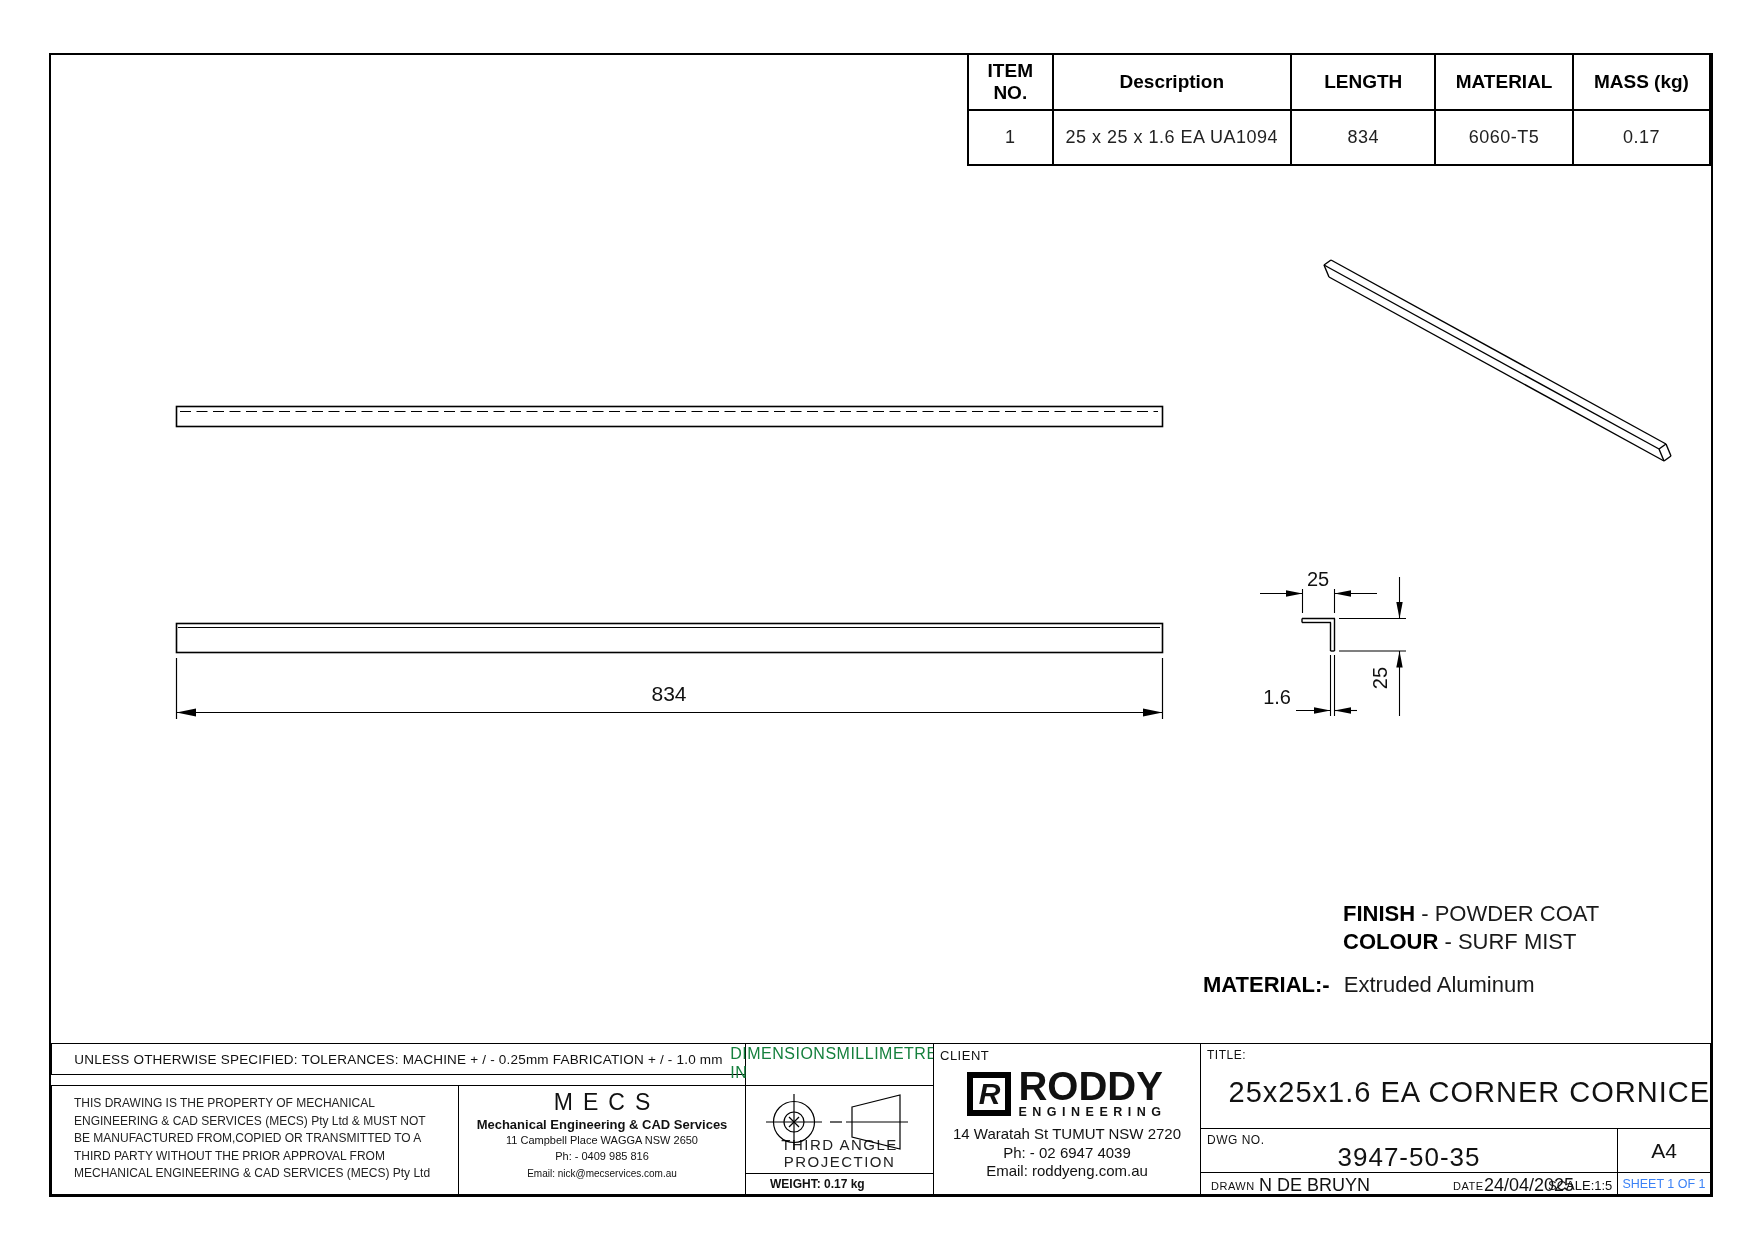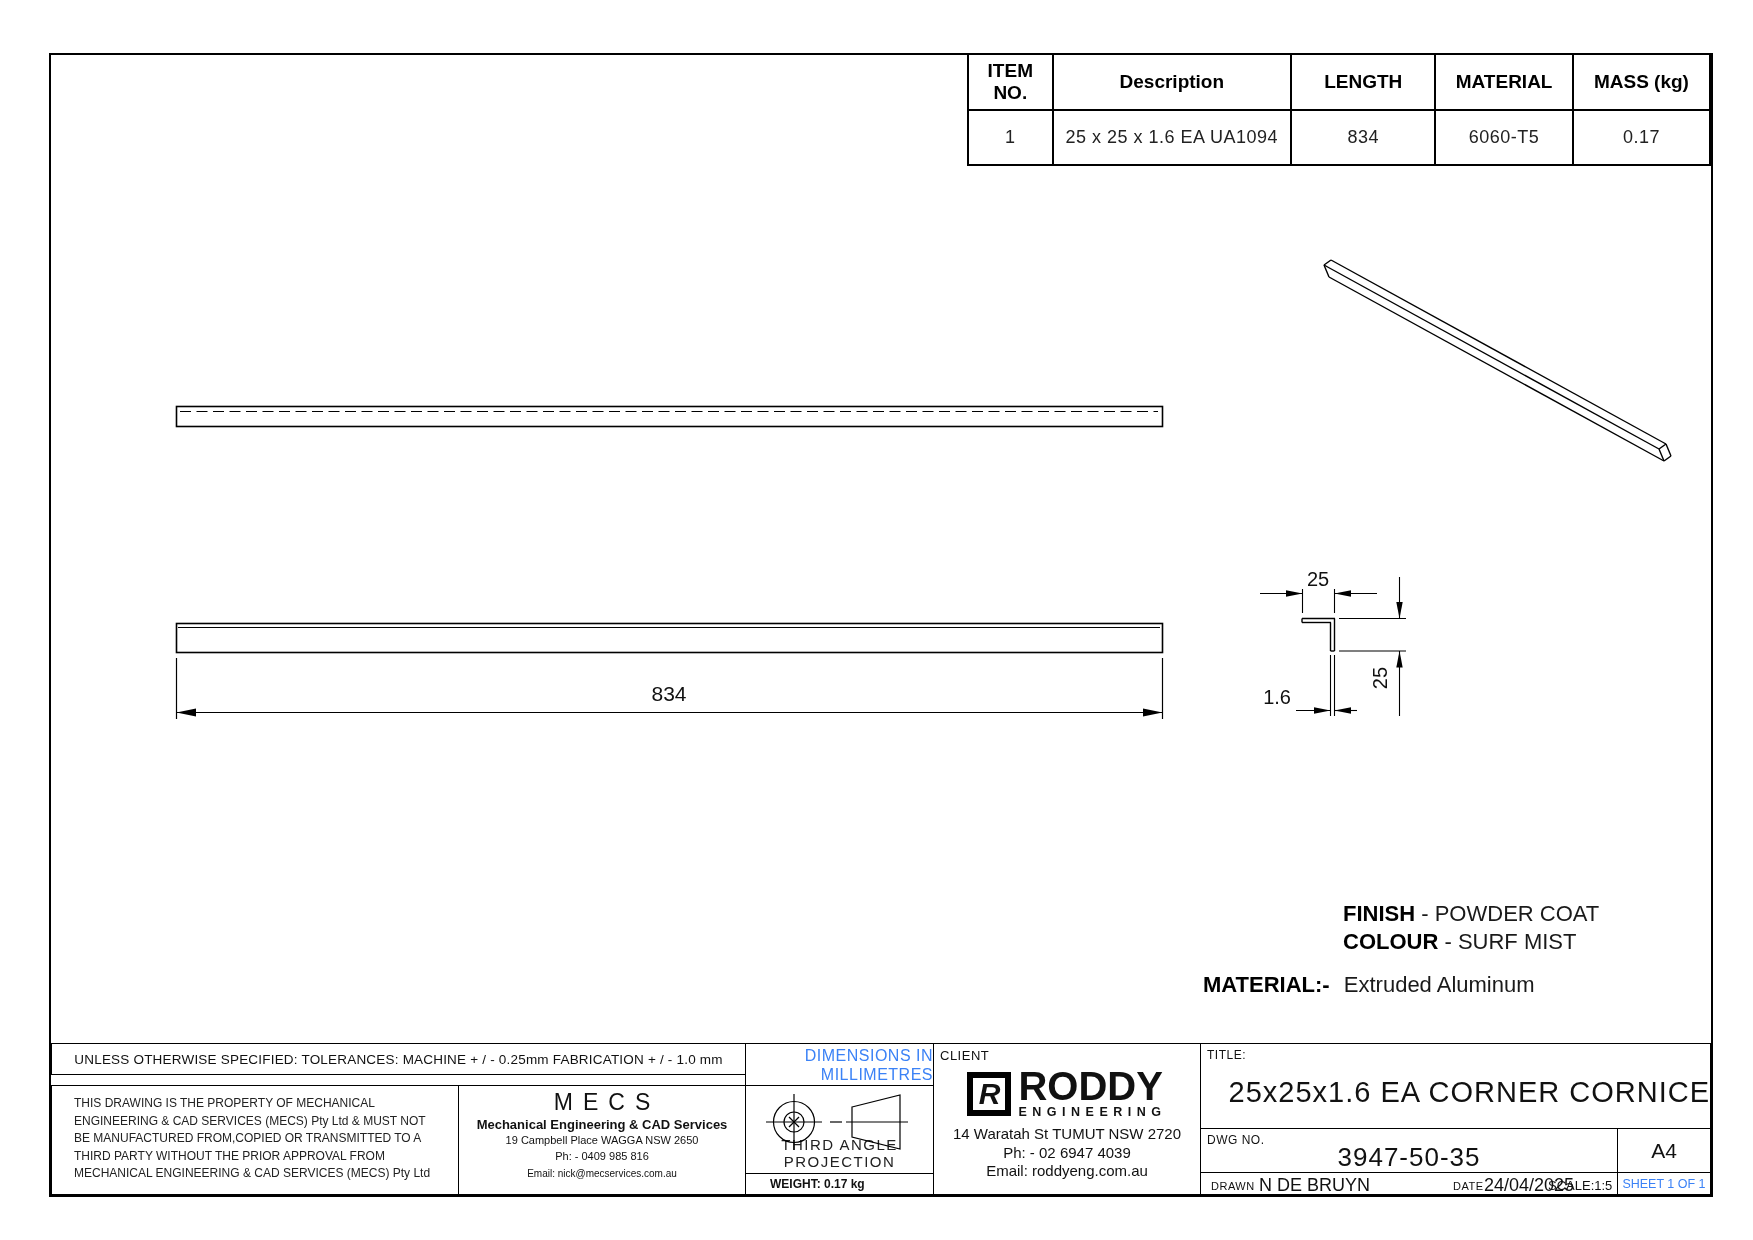--- a/index.html
+++ b/index.html
@@ -33,22 +33,22 @@
   
   .tb-cell{position:absolute;box-sizing:border-box;border:1px solid #000;background:#fff;}
   .cell-tolerance{display:flex;align-items:center;justify-content:center;font-size:13.5px;letter-spacing:.2px;color:#111;}
   .cell-property{font-size:12px;line-height:17.6px;padding:9px 0 0 22px;color:#222;}
   .cell-mecs{text-align:center;color:#111;}
   .mecs-logo{font-size:23px;letter-spacing:10px;margin-top:3px;padding-left:10px;}
   .mecs-name{font-size:13px;font-weight:bold;margin-top:1px;}
   .mecs-addr{font-size:11px;margin-top:2px;}
   .mecs-ph{font-size:11px;margin-top:4px;}
   .mecs-email{font-size:10px;margin-top:6px;}
-  .cell-dims{display:flex;flex-direction:column;align-items:flex-end;justify-content:center;
-    font-size:16px;line-height:19px;letter-spacing:.5px;color:#3b82f6;}
+  .cell-dims{display:flex;flex-direction:row;align-items:flex-start;justify-content:center;
+    font-size:16px;line-height:19px;letter-spacing:.5px;color:#15803d;}
   .cell-proj{}
   .proj-text{position:absolute;left:0;right:0;bottom:3px;text-align:center;font-size:15px;letter-spacing:1.5px;color:#222;}
   .cell-weight{display:flex;align-items:center;font-size:12px;font-weight:bold;padding-left:24px;color:#111;}
   .cell-client{color:#111;}
   .client-label{position:absolute;left:6px;top:4px;font-size:13px;letter-spacing:.5px;}
   .roddy{display:flex;align-items:center;justify-content:center;gap:7px;margin-top:24px;}
   .roddy-rbox{width:44px;height:44px;border:6px solid #000;box-sizing:border-box;display:flex;align-items:center;justify-content:center;}
   .roddy-r{font-size:30px;font-weight:bold;font-style:italic;line-height:1;}
   .roddy-stack{display:flex;flex-direction:column;align-items:flex-start;}
   .roddy-name{font-size:40px;font-weight:900;letter-spacing:0px;line-height:36px;text-align:center;}
@@ -116,21 +116,21 @@
     <div>THIS DRAWING IS THE PROPERTY OF MECHANICAL</div>
     <div>ENGINEERING &amp; CAD SERVICES (MECS) Pty Ltd &amp; MUST NOT</div>
     <div>BE MANUFACTURED FROM,COPIED OR TRANSMITTED TO A</div>
     <div>THIRD PARTY WITHOUT THE PRIOR APPROVAL FROM</div>
     <div>MECHANICAL ENGINEERING &amp; CAD SERVICES (MECS) Pty Ltd</div>
   </div>
 
   <div class="tb-cell cell-mecs" style="left:407px;top:1030px;width:288px;height:110px;">
     <div class="mecs-logo">MECS</div>
     <div class="mecs-name">Mechanical Engineering &amp; CAD Services</div>
-    <div class="mecs-addr">19 Campbell Place WAGGA NSW 2650</div>
+    <div class="mecs-addr">11 Campbell Place WAGGA NSW 2650</div>
     <div class="mecs-ph">Ph: - 0409 985 816</div>
     <div class="mecs-email">Email: nick@mecservices.com.au</div>
   </div>
 
   <div class="tb-cell cell-dims" style="left:694px;top:988px;width:189px;height:43px;">
     <div>DIMENSIONS IN</div>
     <div>MILLIMETRES</div>
   </div>
 
   <div class="tb-cell cell-proj" style="left:694px;top:1030px;width:189px;height:89px;">

